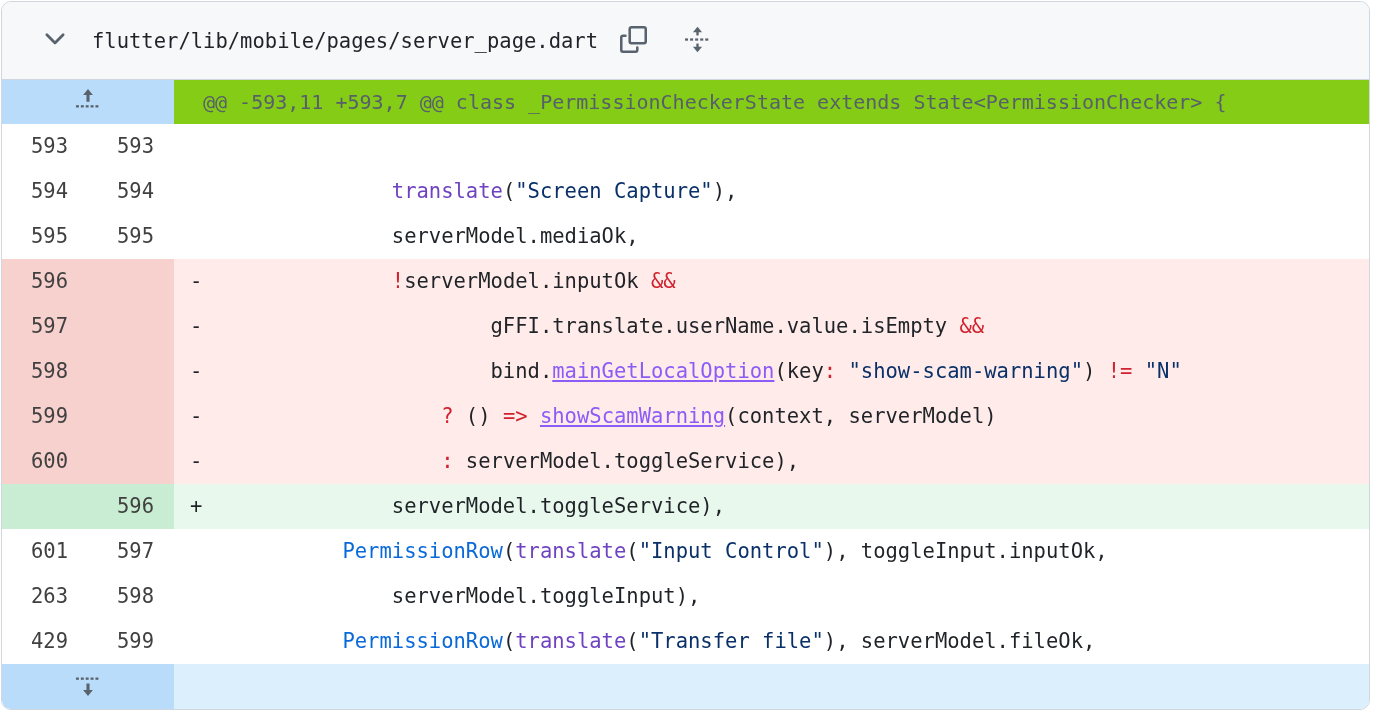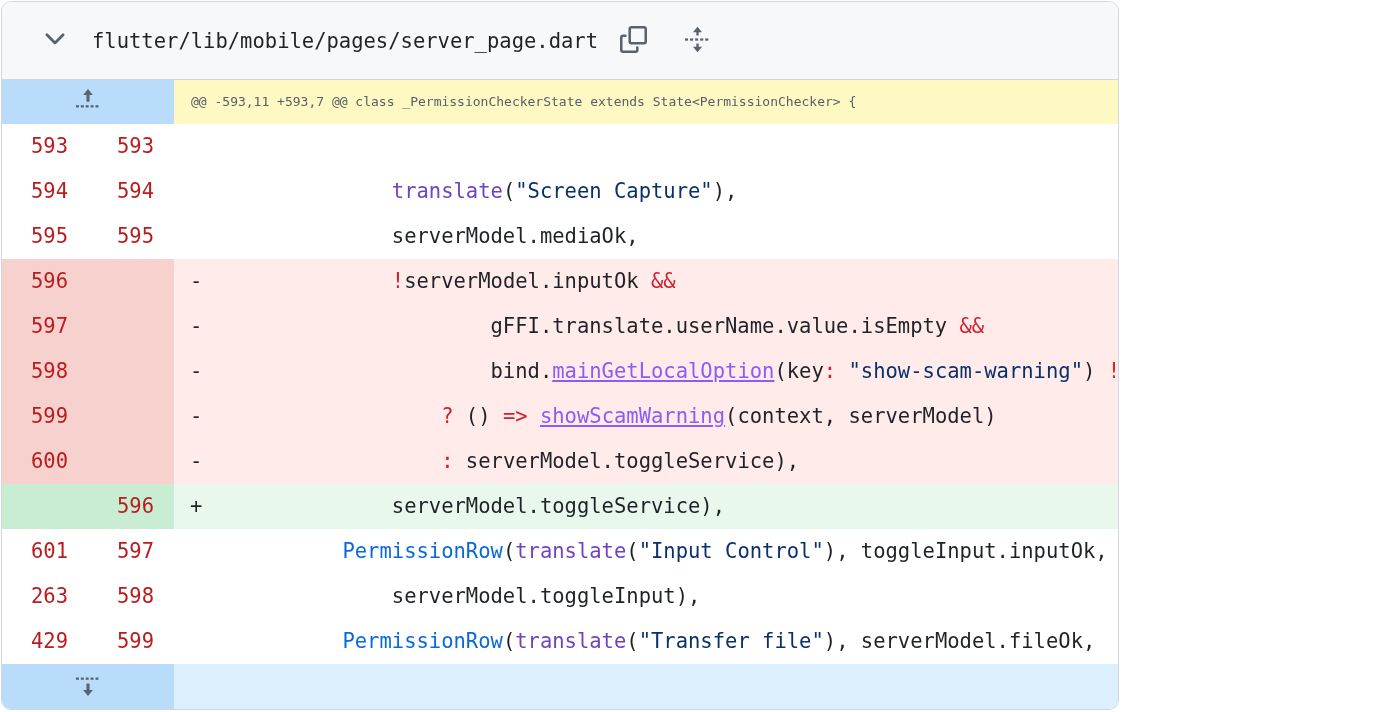--- a/index.html
+++ b/index.html
@@ -1,40 +1,40 @@
 <!DOCTYPE html>
 <html><head>
 <meta charset="utf-8">
 <style>
   * { box-sizing: border-box; }
   html,body { margin:0; padding:0; background:#fff; }
   body { width:1399px; height:712px; position:relative; font-family:"DejaVu Sans Mono","Liberation Mono",monospace; }
 
   .file-card {
-    position:absolute; left:1px; top:1px; width:1118px; height:709px;
+    position:absolute; left:1px; top:1px; width:1369px; height:709px;
     border:1px solid #d0d7de; border-radius:10px; background:#fff; overflow:hidden;
   }
 
   
   .file-header {
     height:78px; background:#f6f8fa; border-bottom:1px solid #d0d7de;
     display:flex; align-items:center; padding-left:38px;
   }
   .icon-btn {
     display:flex; align-items:center; justify-content:center;
     width:30px; height:30px; background:transparent; border:none; padding:0; cursor:pointer;
   }
   .file-path {
     font-size:20.5px; color:#1f2328; margin-left:22px; margin-right:20px; white-space:pre;
   }
   .hdr-gap { width:34px; }
 
   
   .drow { display:flex; height:45px; font-size:20.5px; line-height:45px; }
-  .num  { width:86px; flex:0 0 86px; text-align:right; padding-right:20px; color:#b91c1c; }
+  .num  { width:86px; flex:0 0 86px; text-align:right; padding-right:20px; color:#404040; }
   .code { flex:1; white-space:pre; padding-left:16px; overflow:hidden; color:#1f2328; }
   .marker { display:inline-block; width:29px; color:#1f2328; }
 
   .t-context .num { background:#ffffff; }
   .t-context .code { background:#ffffff; }
   .t-del .num { background:#f7d1ce; }
   .t-del .code { background:#ffebe9; }
   .t-add .num { background:#c9edd2; }
   .t-add .code { background:#e8f8ed; }
 
@@ -46,22 +46,22 @@
   .seg-cls  { color:#0969da; }
 
   
   .hunk-row { display:flex; height:44px; }
   .exp-row  { display:flex; height:45px; }
   .exp-gutter {
     width:172px; flex:0 0 172px; background:#b9dcfa;
     display:flex; align-items:center; justify-content:center; cursor:pointer;
   }
   .hunk-text {
-    flex:1; background:#fef9c3; color:#57606a; font-size:13px; line-height:44px;
-    padding-left:17px; white-space:pre; overflow:hidden;
+    flex:1; background:#84cc16; color:#57606a; font-size:20px; line-height:44px;
+    padding-left:29px; white-space:pre; overflow:hidden;
   }
   .exp-body { flex:1; background:#dceffd; }
 </style>
 </head>
 <body>
 
 <div class="file-card">
 
   <div class="file-header">
     <button class="icon-btn">

